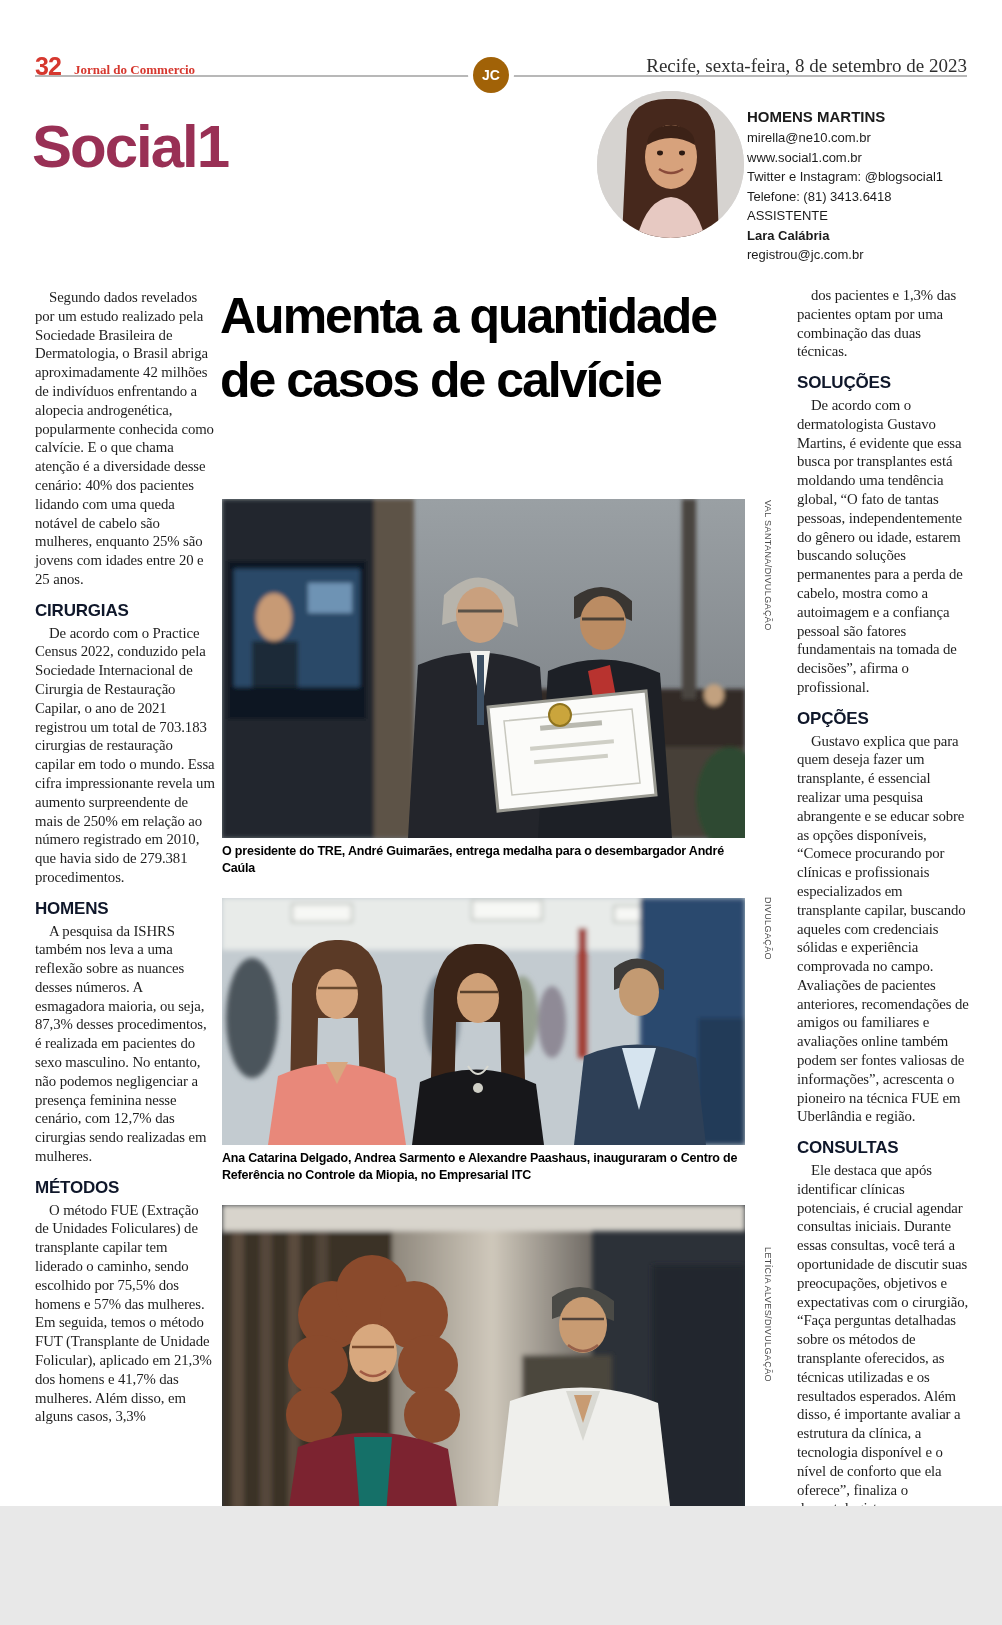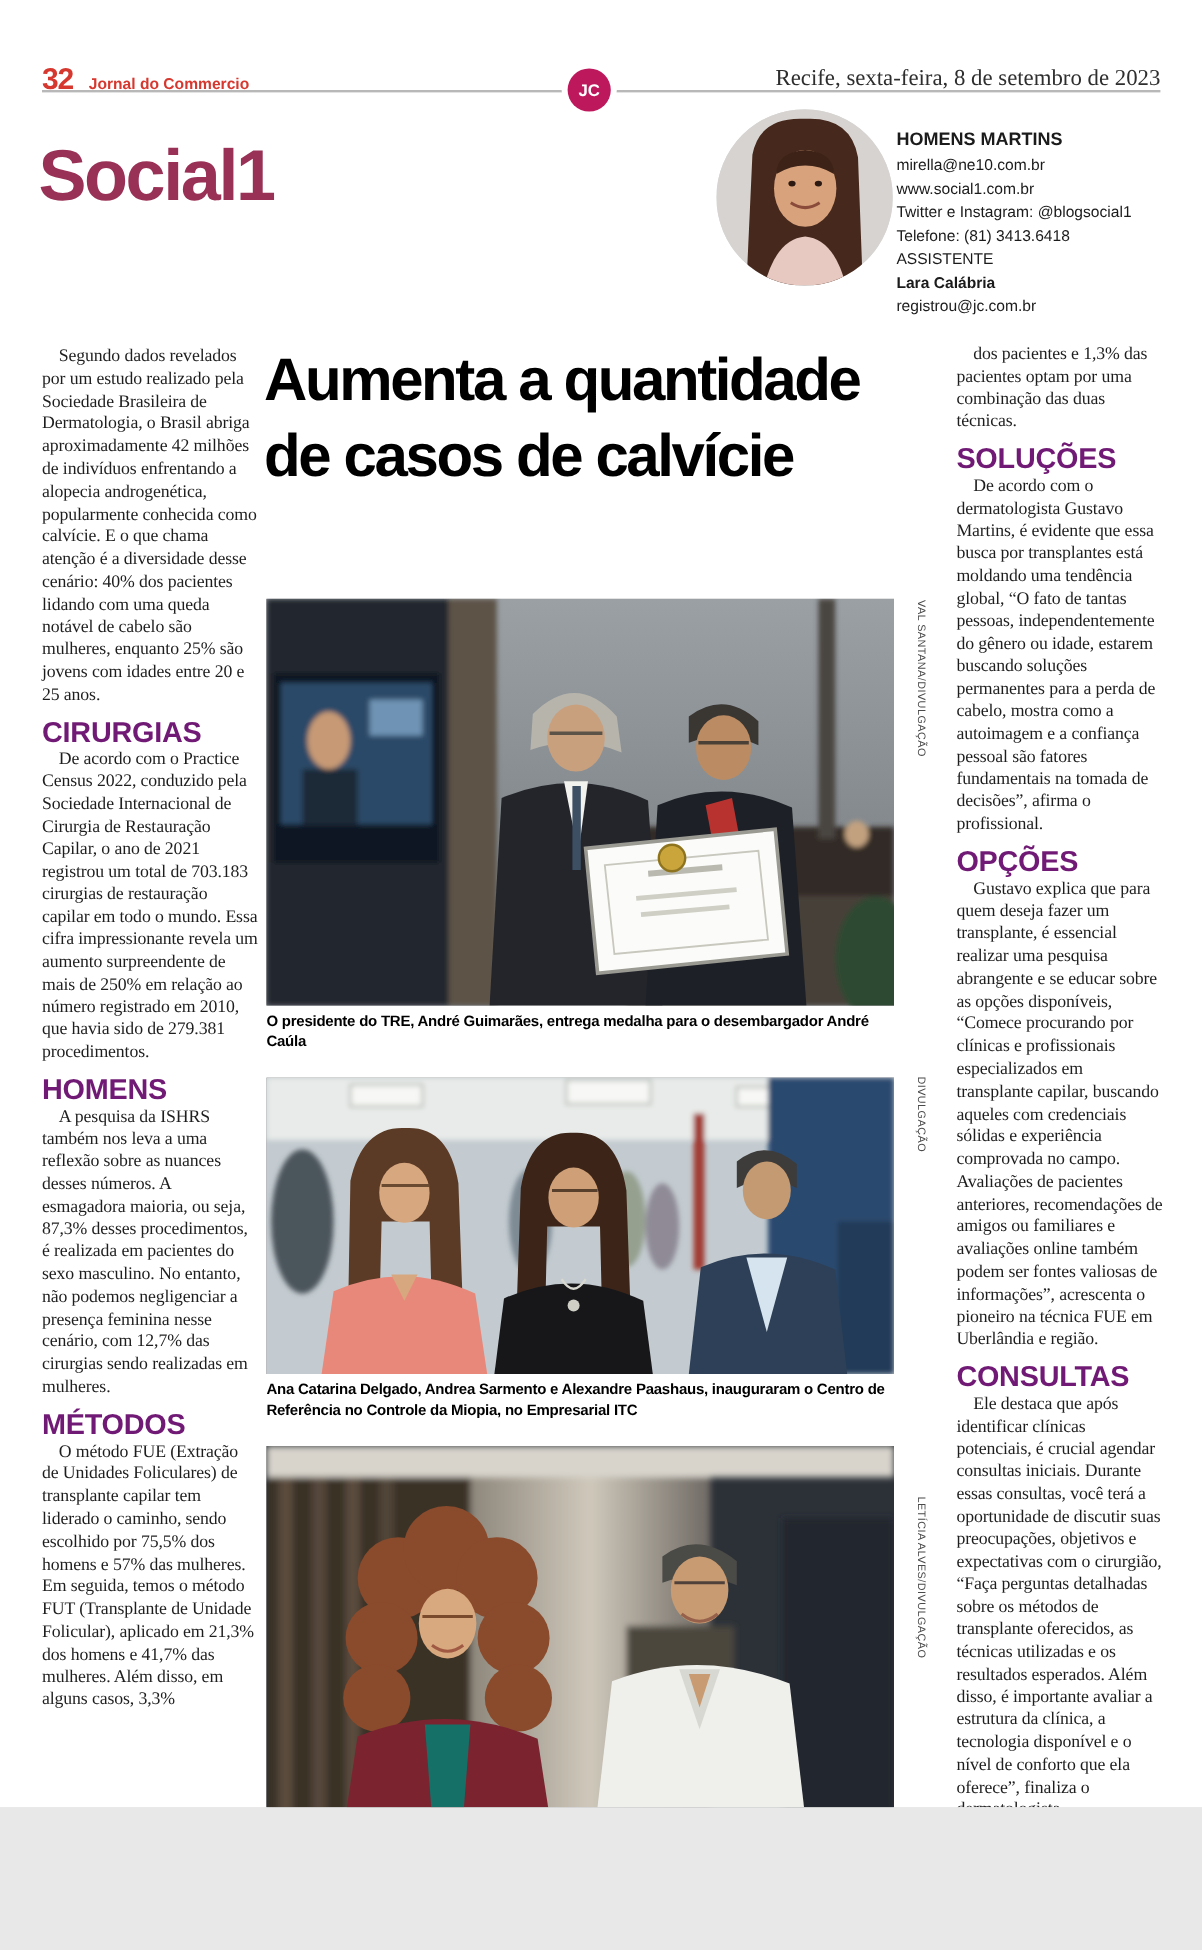--- a/index.html
+++ b/index.html
@@ -4,41 +4,41 @@
 <style>
   html,body{margin:0;padding:0;background:#e8e8e8;}
   .page{
     position:relative;width:1002px;height:1506px;margin:0 auto;
     background:#ffffff;overflow:hidden;
     font-family:"Liberation Serif", serif;color:#1e1e1e;
   }
   
   .page-number{position:absolute;left:35px;top:52px;font-family:"Liberation Sans",sans-serif;
     font-size:25px;font-weight:bold;color:#d6382f;letter-spacing:-1px;}
-  .paper-name{position:absolute;left:74px;top:62px;font-family:Liberation Sans, sans-serif;
+  .paper-name{position:absolute;left:74px;top:62px;font-family:Liberation Serif, serif;
     font-size:13px;font-weight:bold;color:#d6382f;}
   .header-rule{position:absolute;left:35px;top:75px;width:932px;height:2px;background:#b8b8b8;}
   .jc-logo{position:absolute;left:473px;top:57px;width:36px;height:36px;border-radius:50%;
-    background:#be185d;box-shadow:0 0 0 5px #ffffff;display:flex;align-items:center;justify-content:center;
+    background:#a16207;box-shadow:0 0 0 5px #ffffff;display:flex;align-items:center;justify-content:center;
     font-family:"Liberation Sans",sans-serif;font-weight:bold;font-size:14px;color:#ffffff;text-align:right;}
   .date-line{position:absolute;right:35px;top:55px;font-size:19px;color:#2e2e2e;}
   
   .section-title{position:absolute;left:32px;top:112px;font-family:"Liberation Sans",sans-serif;
     font-size:60px;font-weight:bold;color:#993055;letter-spacing:-2px;}
   .avatar{position:absolute;left:597px;top:91px;width:147px;height:147px;border-radius:50%;
     overflow:hidden;background:#d9d9d9;}
   .contact{position:absolute;left:747px;top:106px;width:230px;font-family:"Liberation Sans",sans-serif;
     font-size:13px;line-height:19.5px;color:#1b1b1b;}
   .contact .name{font-size:15px;font-weight:bold;line-height:22px;}
   .contact .bold{font-weight:bold;}
   
   .col{position:absolute;font-size:14.8px;line-height:18.8px;letter-spacing:-0.1px;text-align:left;}
   .col p{margin:0;text-indent:14px;}
-  .col h3{margin:13px 0 3px 0;font-family:"Liberation Sans",sans-serif;font-size:24px;
-    letter-spacing:-0.2px;color:#701a75;}
+  .col h3{margin:13px 0 3px 0;font-family:"Liberation Sans",sans-serif;font-size:17px;
+    letter-spacing:-0.2px;color:#0f172a;}
   .left-col{left:35px;top:288px;width:180px;}
   .right-col{left:797px;top:286px;width:172px;}
   
   .headline{position:absolute;left:220px;top:284px;width:566px;font-family:"Liberation Sans",sans-serif;
     font-weight:bold;font-size:50px;line-height:64px;letter-spacing:-2px;color:#000;}
   
   .photo{position:absolute;left:222px;width:523px;background:#888;}
   .photo svg{display:block;width:100%;height:100%;}
   .photo-1{top:499px;height:339px;}
   .photo-2{top:898px;height:247px;}

